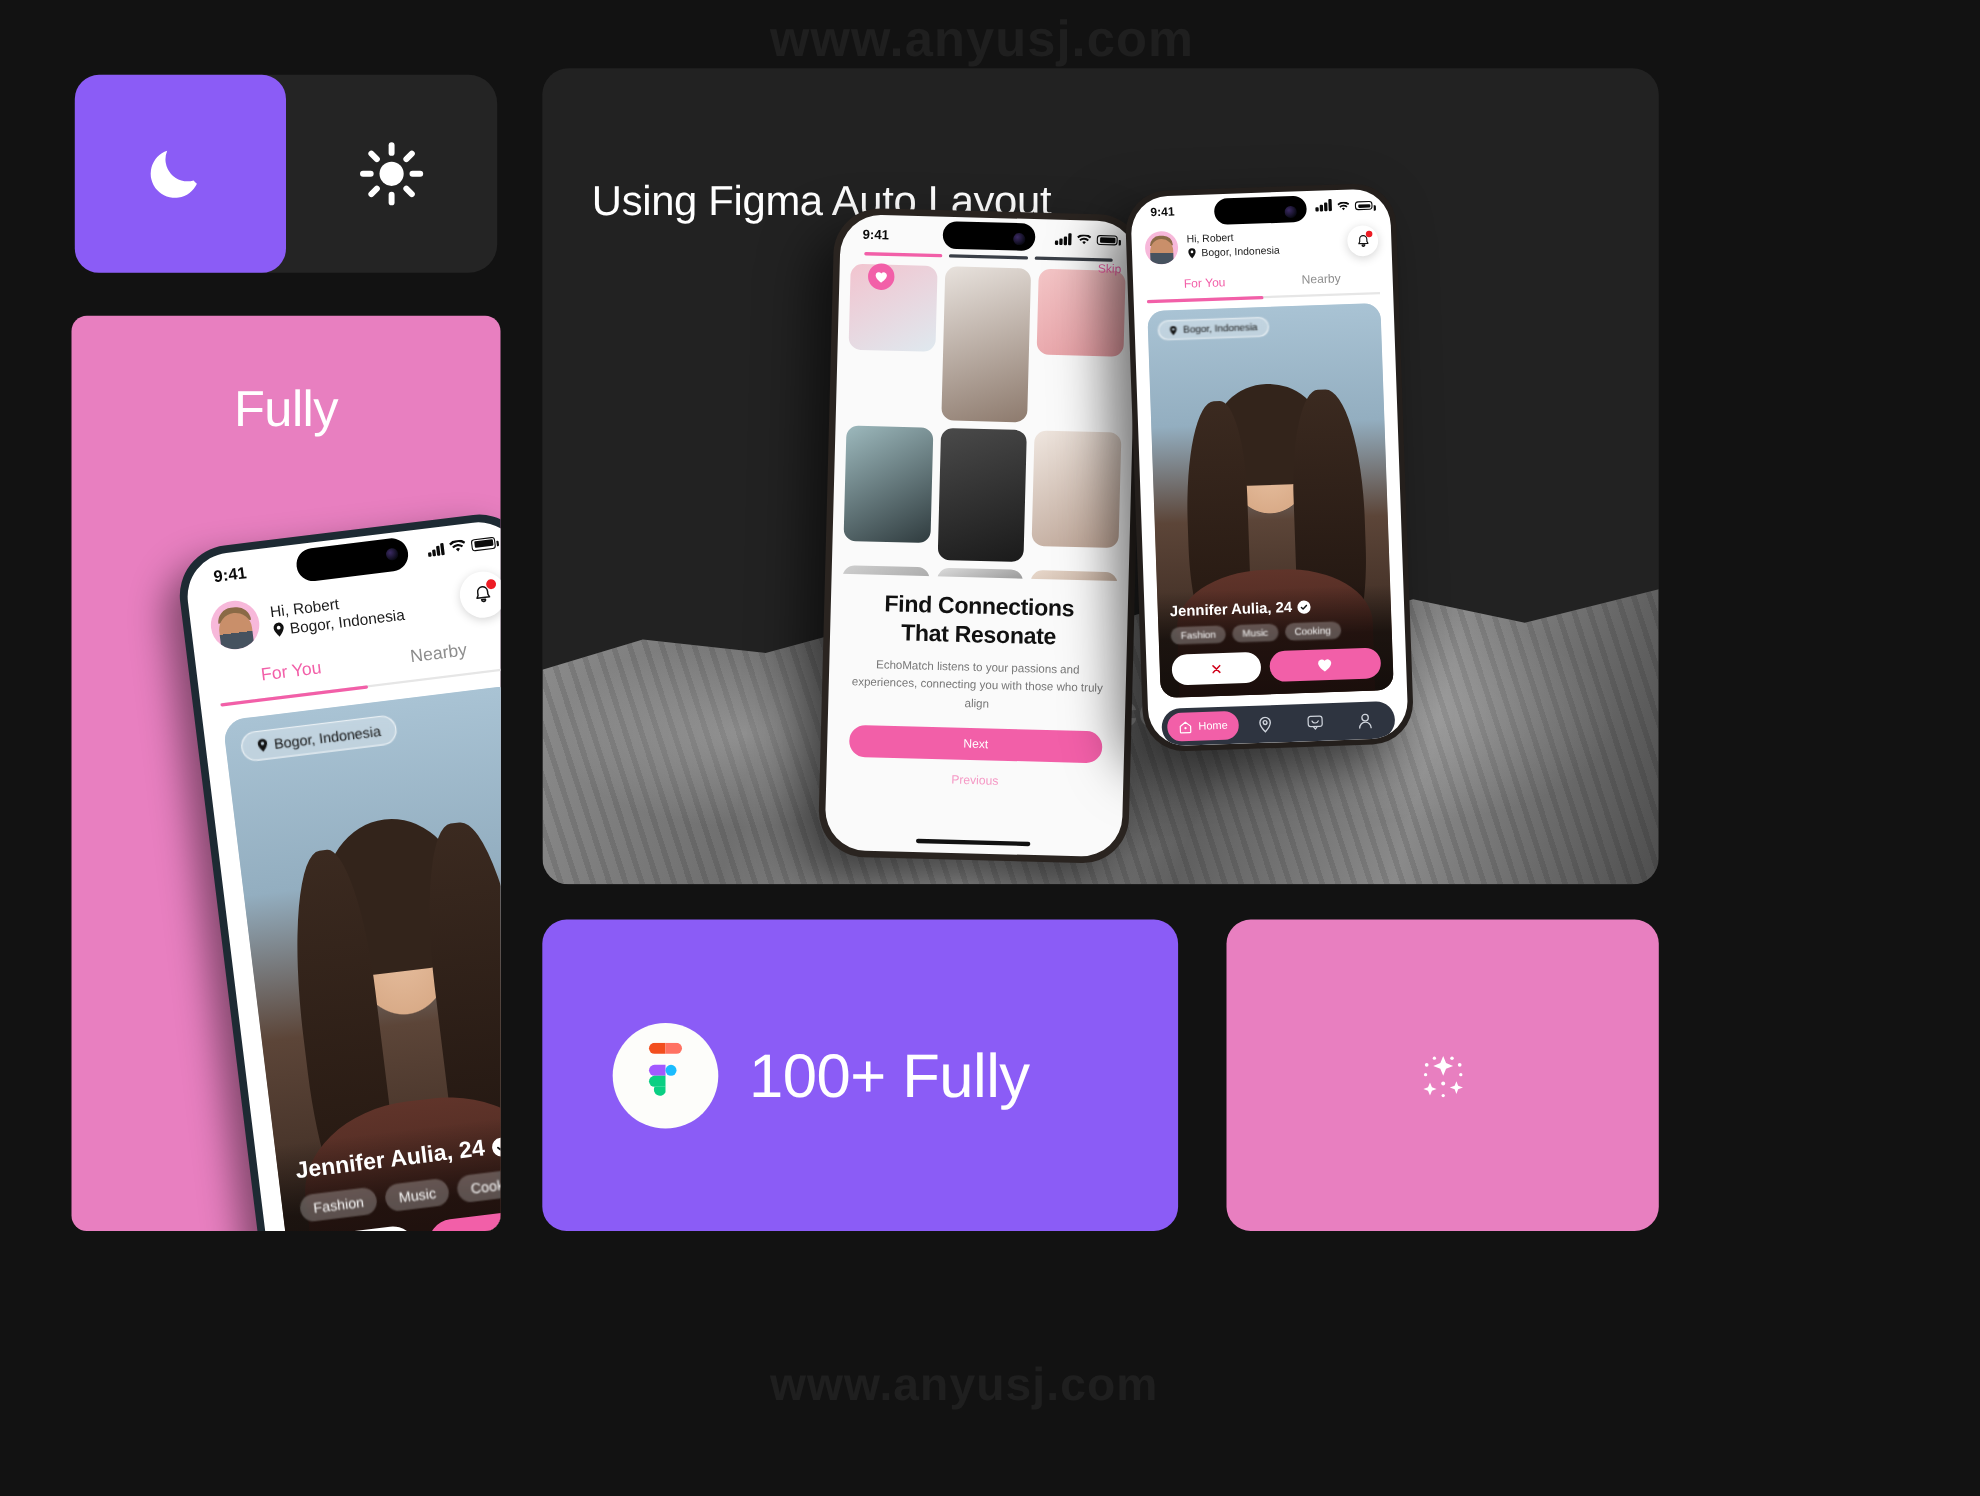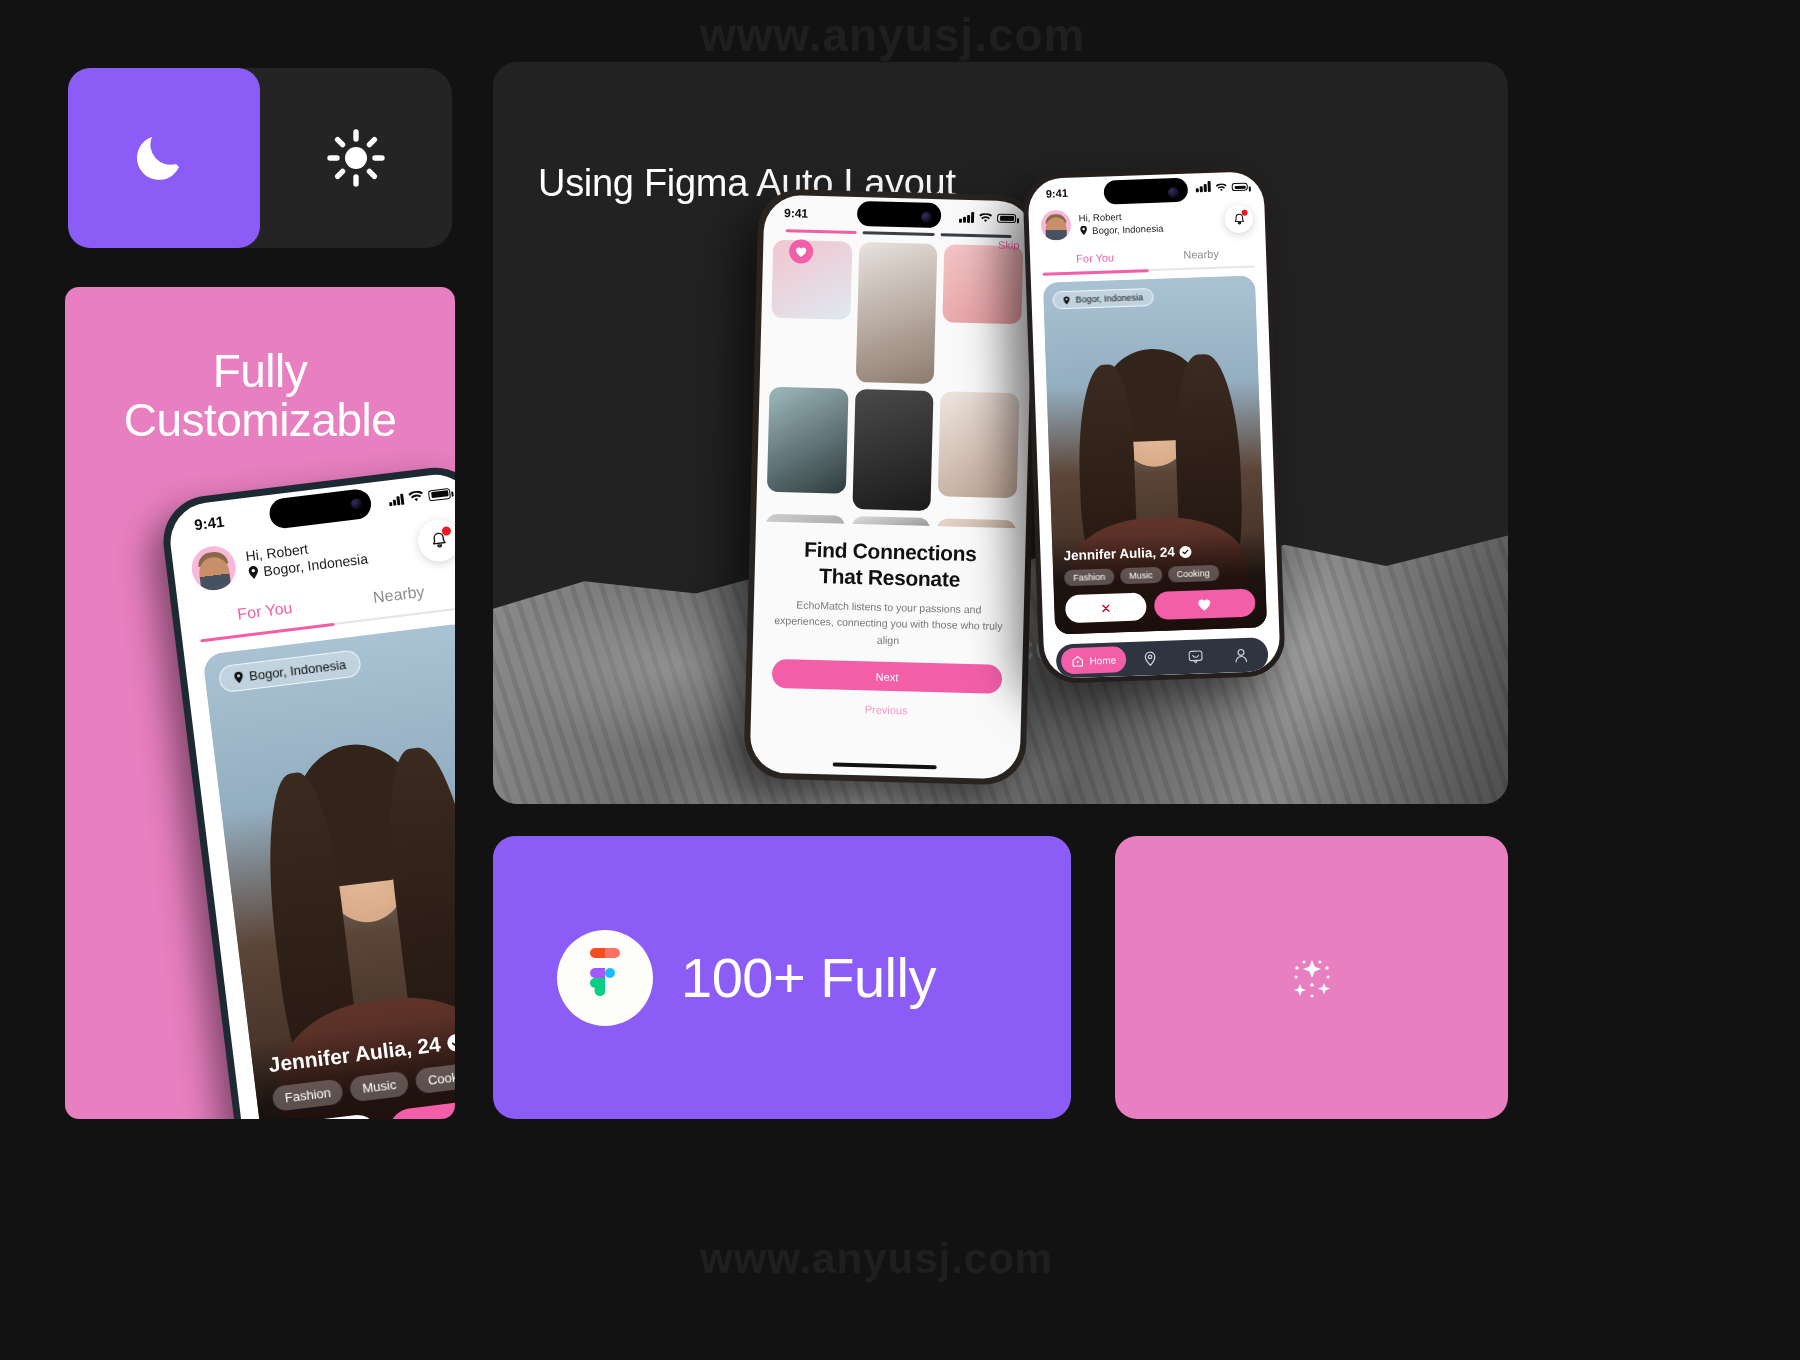--- a/index.html
+++ b/index.html
@@ -308,21 +308,20 @@
             <line x1="18.6" y1="45.4" x2="13.6" y2="50.4"></line>
         </g>
       </svg>
     </span>
   </div>
 </div>
 
 <div class="pink-panel">
   <div class="pink-title">
     <div>Fully</div>
-    <div>Customizable</div>
   </div>
 
   <div class="pp-phone">
     <div class="phone-body">
       <div class="phone-screen" style="display:flex;flex-direction:column;">
         <div class="status-bar">
           <span>9:41</span>
           <div class="notch"></div>
           <div class="sb-right">
             <span class="bars">

